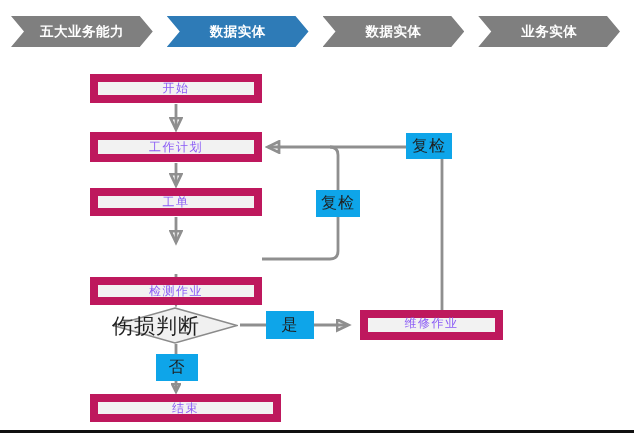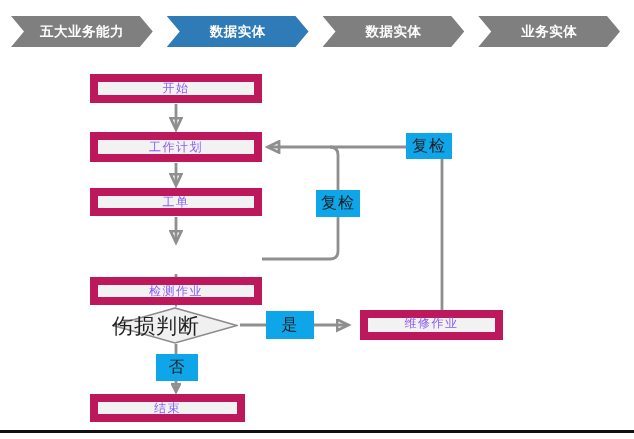--- a/index.html
+++ b/index.html
@@ -30,21 +30,21 @@
     position:absolute; box-sizing:border-box;
     background:#f2f2f2; border:8px solid #be185d;
     display:flex; align-items:center; justify-content:center;
     font-size:12px; color:#8b5cf6; letter-spacing:1.5px;
   }
   #node-start   { left:90px;  top:74px;  width:172px; height:29px; }
   #node-plan    { left:90px;  top:132px; width:172px; height:30px; }
   #node-order   { left:90px;  top:188px; width:172px; height:28px; }
   #node-inspect { left:90px;  top:245px; width:172px; height:28px;margin-top:32px; }
   #node-repair  { left:360px; top:310px; width:143px; height:30px;align-items:flex-end; }
-  #node-end     { left:90px;  top:394px; width:155px; height:28px; }
+  #node-end     { left:90px;  top:394px; width:191px; height:28px; }
 
   .diamond {
     position:absolute; left:112px; top:307px; width:126px; height:37px;
     display:flex; align-items:center; justify-content:flex-start;
     font-size:21px; color:#1f1f1f; letter-spacing:1px;
   }
   .diamond svg { position:absolute; left:0; top:0; }
   .diamond .dlabel { position:relative; z-index:1; }
 
   

